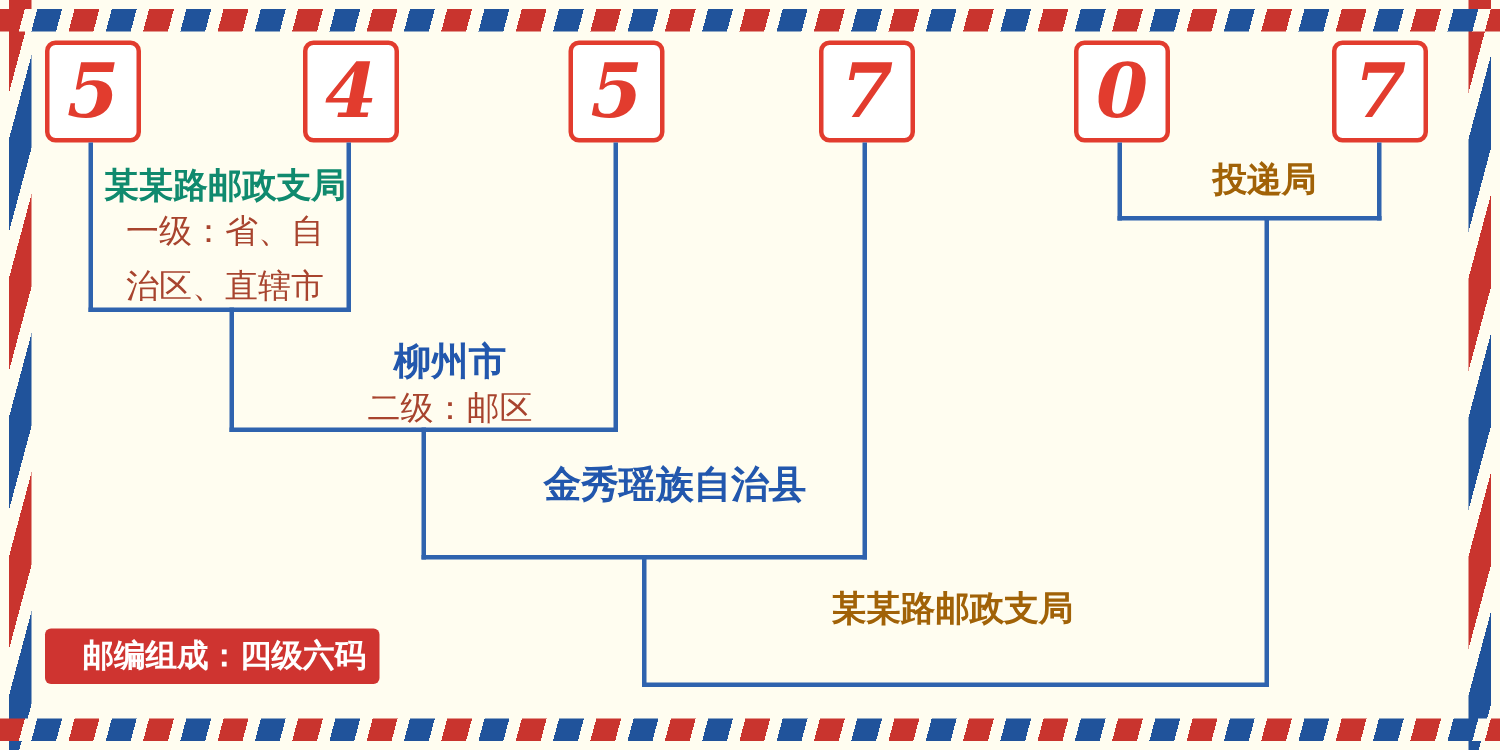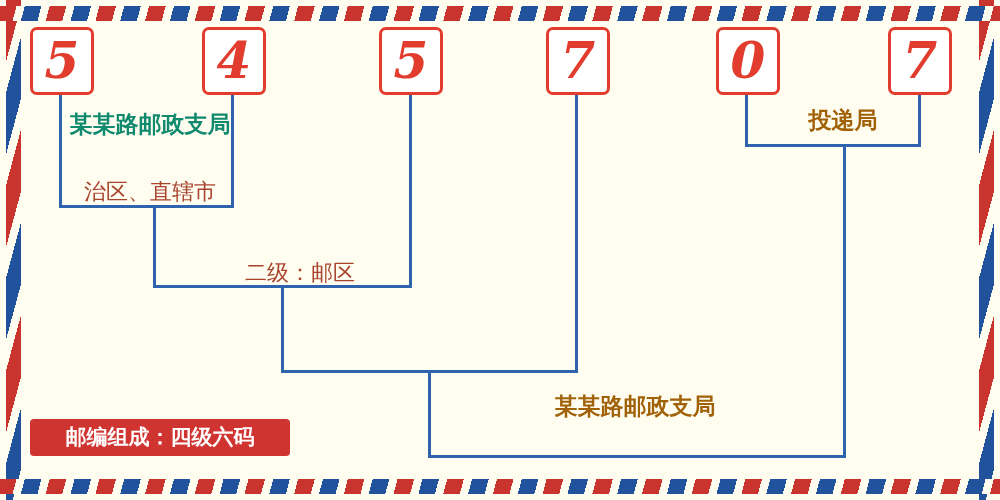--- a/index.html
+++ b/index.html
@@ -57,28 +57,29 @@
   .lbl { position: absolute; text-align: center; line-height: 1.15; }
   .place-green { color: #108a6e; font-weight: 700; font-size: 23px; }
   .place-blue  { color: #2257ad; font-weight: 700; font-size: 25px; }
   .place-navy  { color: #a16207; font-weight: 700; font-size: 23px; }
   .desc        { color: #a8442e; font-size: 22px; }
 
   
   .badge {
     position: absolute;
     left: 30px; top: 419px;
-    width: 260px; height: 37px;
+    width: 207px; height: 37px;
     background: #cf3430;
     border-radius: 4px;
     color: #ffffff;
     font-weight: 700;
     font-size: 21px;
     line-height: 37px;
     text-align: center;
+    padding-left: 16px;
   }
 </style>
 </head>
 <body>
 
 <div class="canvas">
 
   <div class="stripe stripe-v stripe-left"></div>
   <div class="stripe stripe-v stripe-right"></div>
   <div class="stripe stripe-h stripe-top"></div>
@@ -117,24 +118,27 @@
 
   <div class="line" style="left:745px;top:95px;width:3px;height:52px"></div>
   <div class="line" style="left:918px;top:95px;width:3px;height:52px"></div>
   <div class="line" style="left:745px;top:144px;width:176px;height:3px"></div>
 
   <div class="line" style="left:428px;top:370px;width:3px;height:88px"></div>
   <div class="line" style="left:428px;top:455px;width:418px;height:3px"></div>
   <div class="line" style="left:843px;top:144px;width:3px;height:314px"></div>
 
   <div class="lbl place-green" style="left:62px;top:111px;width:176px">某某路邮政支局</div>
+  <div class="lbl desc" style="left:62px;top:142px;width:176px">一级：省、自</div>
   <div class="lbl desc" style="left:62px;top:179px;width:176px">治区、直辖市</div>
 
+  <div class="lbl place-blue" style="left:190px;top:227px;width:220px">柳州市</div>
   <div class="lbl desc" style="left:190px;top:260px;width:220px">二级：邮区</div>
 
+  <div class="lbl place-blue" style="left:300px;top:309px;width:300px">金秀瑶族自治县</div>
 
   <div class="lbl place-navy" style="left:495px;top:393px;width:280px">某某路邮政支局</div>
 
   <div class="lbl place-navy" style="left:755px;top:107px;width:176px">投递局</div>
 
   <div class="badge">邮编组成：四级六码</div>
 
 </div>
 
 </body></html>

